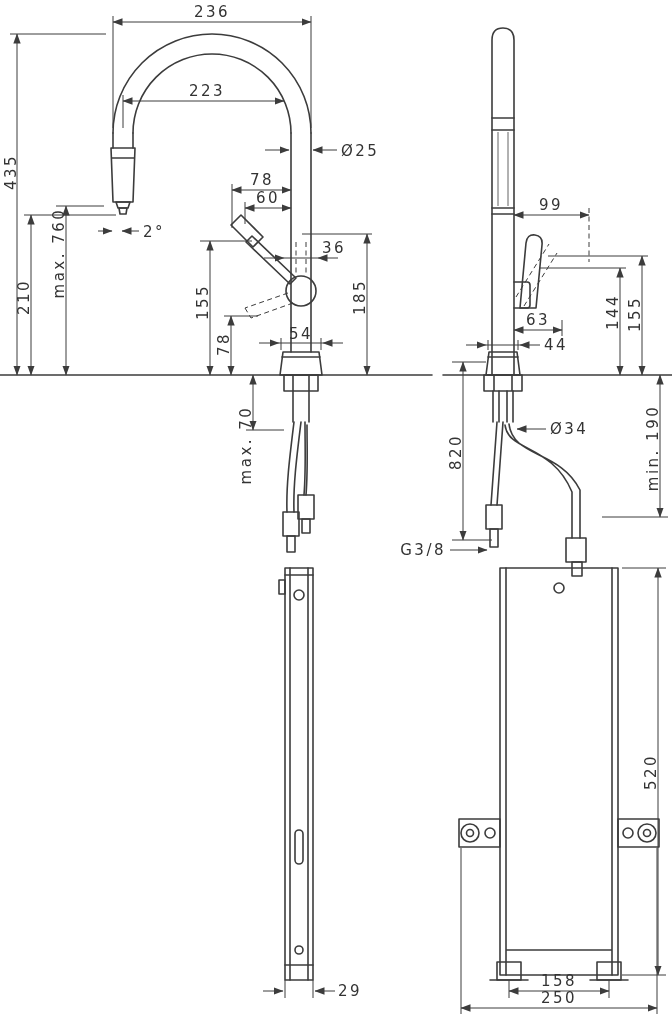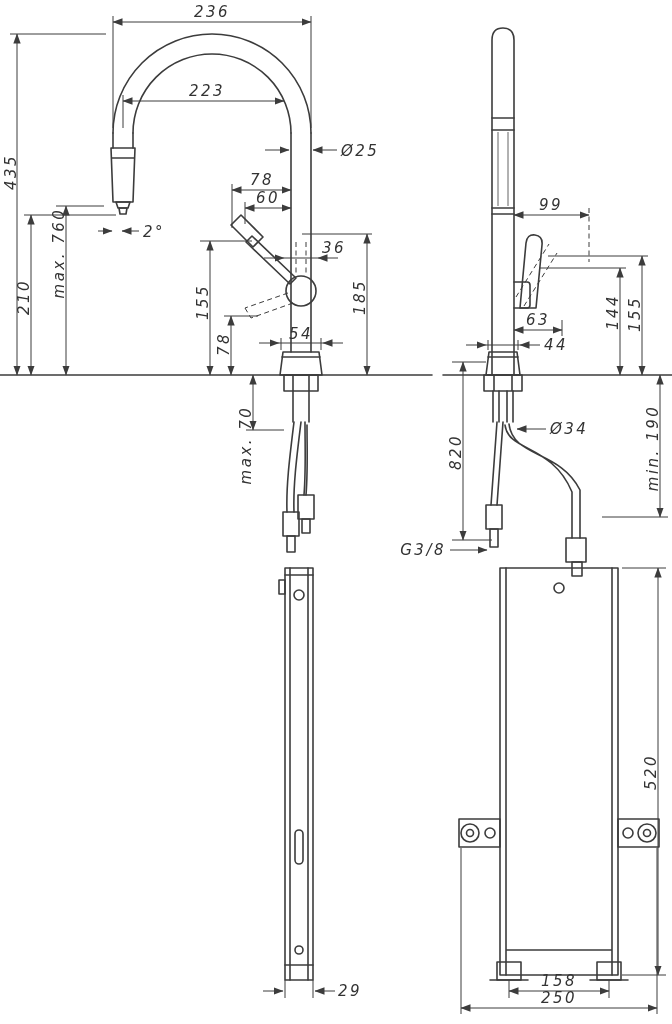--- a/index.html
+++ b/index.html
@@ -1,16 +1,16 @@
 <!DOCTYPE html>
 <html><head>
 <meta charset="utf-8">
 <style>
   html,body{margin:0;padding:0;background:#ffffff;}
-  .canvas{width:672px;height:1024px;position:relative;background:#ffffff;overflow:hidden;font-style:italic;}
+  .canvas{width:672px;height:1024px;position:relative;background:#ffffff;overflow:hidden;}
   svg{display:block;}
   .o{stroke:#3c3c3c;stroke-width:1.6;fill:none;stroke-linejoin:round;stroke-linecap:round;}
   .t{stroke:#3c3c3c;stroke-width:1;fill:none;}
   .d{stroke:#3c3c3c;stroke-width:1;fill:none;stroke-dasharray:5 3.5;}
   .thin{stroke:#3c3c3c;stroke-width:.8;fill:none;}
   text.lab{font-family:"DejaVu Sans",sans-serif;font-size:15px;fill:#333333;letter-spacing:2.5px;}
 </style>
 </head>
 <body>
 

